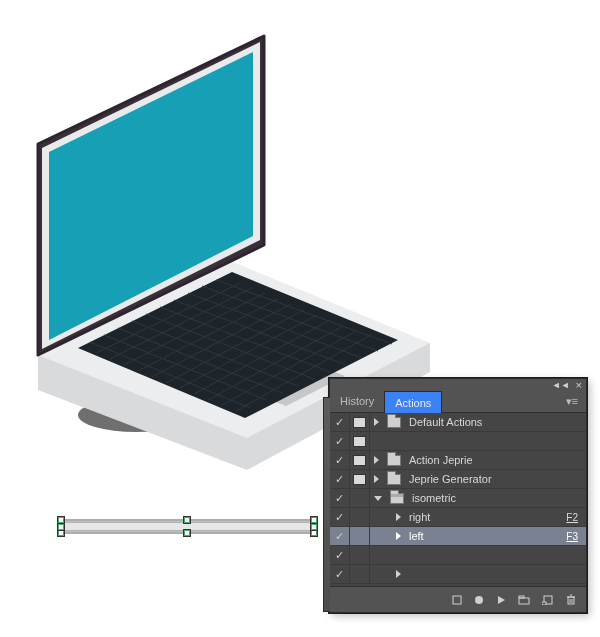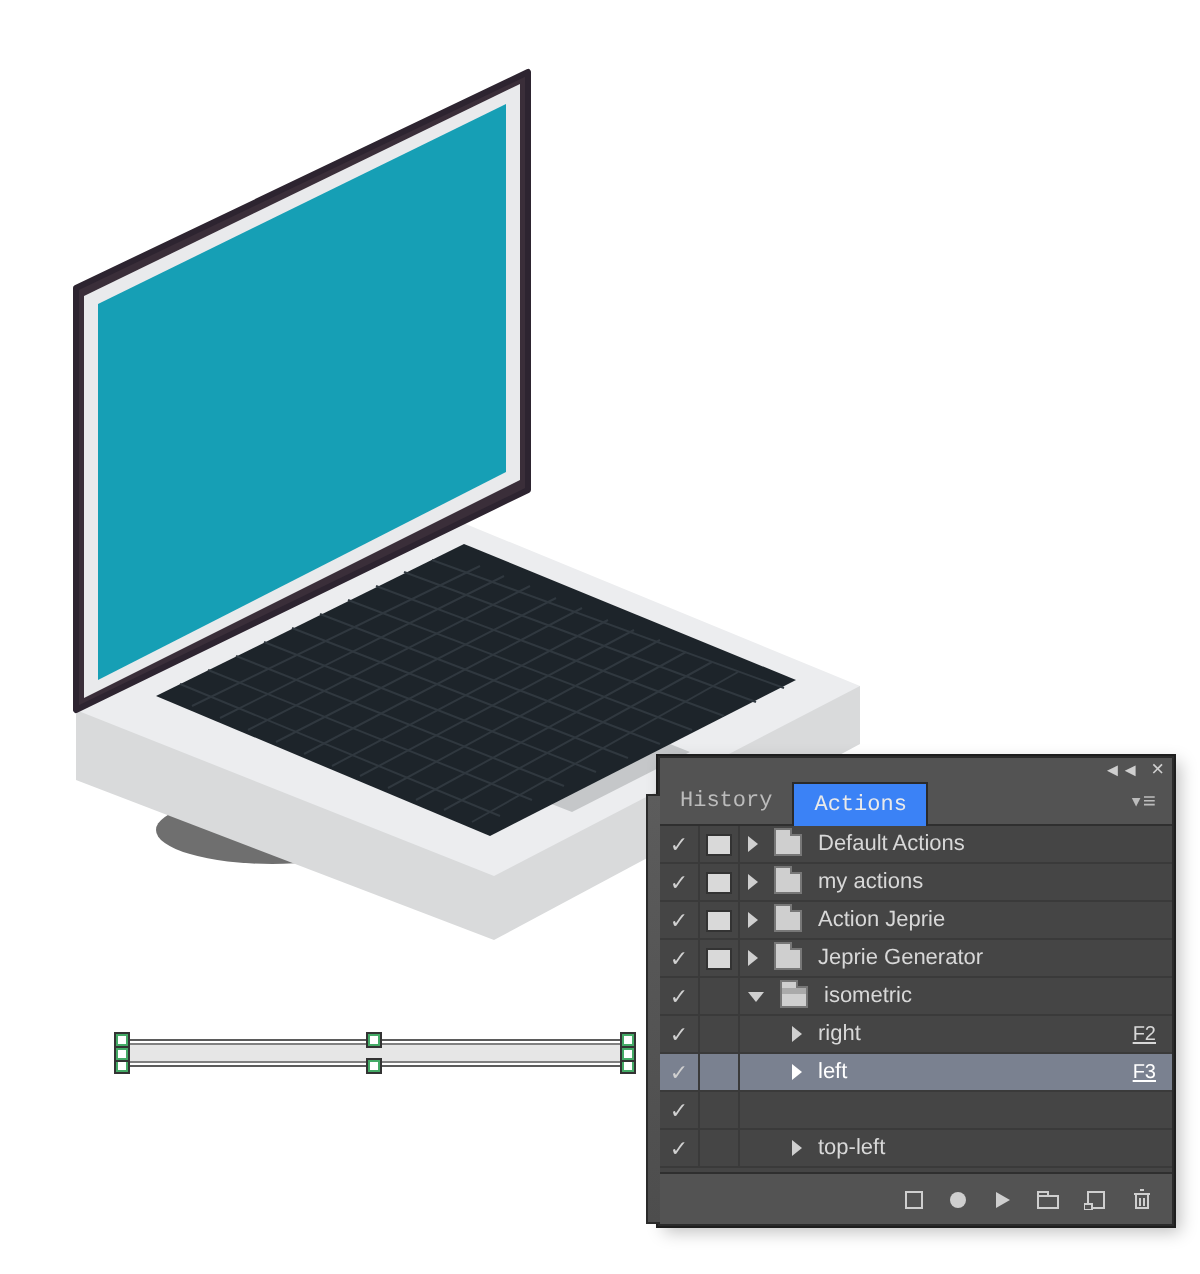--- a/index.html
+++ b/index.html
@@ -55,21 +55,20 @@
     border-bottom: 1px solid #2f2f2f;
     background: #535353;
     align-items: flex-end;
   }
   .tab {
     padding: 4px 10px;
     color: #bcbcbc;
     height: 22px;
     display: flex; align-items: center;
     cursor: default;
-    font-family: Liberation Mono, monospace;
   }
   .tab.active {
     background: #3b82f6;
     color: #eaeaea;
     border-top: 1px solid #2a2a2a;
     border-left: 1px solid #2a2a2a;
     border-right: 1px solid #2a2a2a;
     position: relative;
     top: 1px;
   }
@@ -237,25 +236,20 @@
         <span class="tri right"></span>
         <span class="folder"></span>
         <span class="label">Default Actions</span>
       </div>
     </div>
     <div class="row">
       <div class="col-check">✓</div>
       <div class="col-mode">
           <div class="mode-box"></div>
         </div>
-      <div class="col-content">
-        <span class="tri right"></span>
-        <span class="folder"></span>
-        <span class="label">my actions</span>
-      </div>
     </div>
     <div class="row">
       <div class="col-check">✓</div>
       <div class="col-mode">
           <div class="mode-box"></div>
         </div>
       <div class="col-content">
         <span class="tri right"></span>
         <span class="folder"></span>
         <span class="label">Action Jeprie</span>
@@ -306,21 +300,20 @@
     <div class="row">
       <div class="col-check">✓</div>
       <div class="col-mode"></div>
     </div>
     <div class="row">
       <div class="col-check">✓</div>
       <div class="col-mode"></div>
       <div class="col-content">
         <span class="indent"></span>
         <span class="tri right"></span>
-        <span class="label">top-left</span>
         <span class="shortcut"></span>
       </div>
     </div>
   </div>
 
   <div class="panel-footer">
     <span class="footer-icon">
         <svg width="10" height="10">
           <rect x="1" y="1" width="8" height="8" fill="none" stroke="#cfcfcf"></rect>
         </svg>

